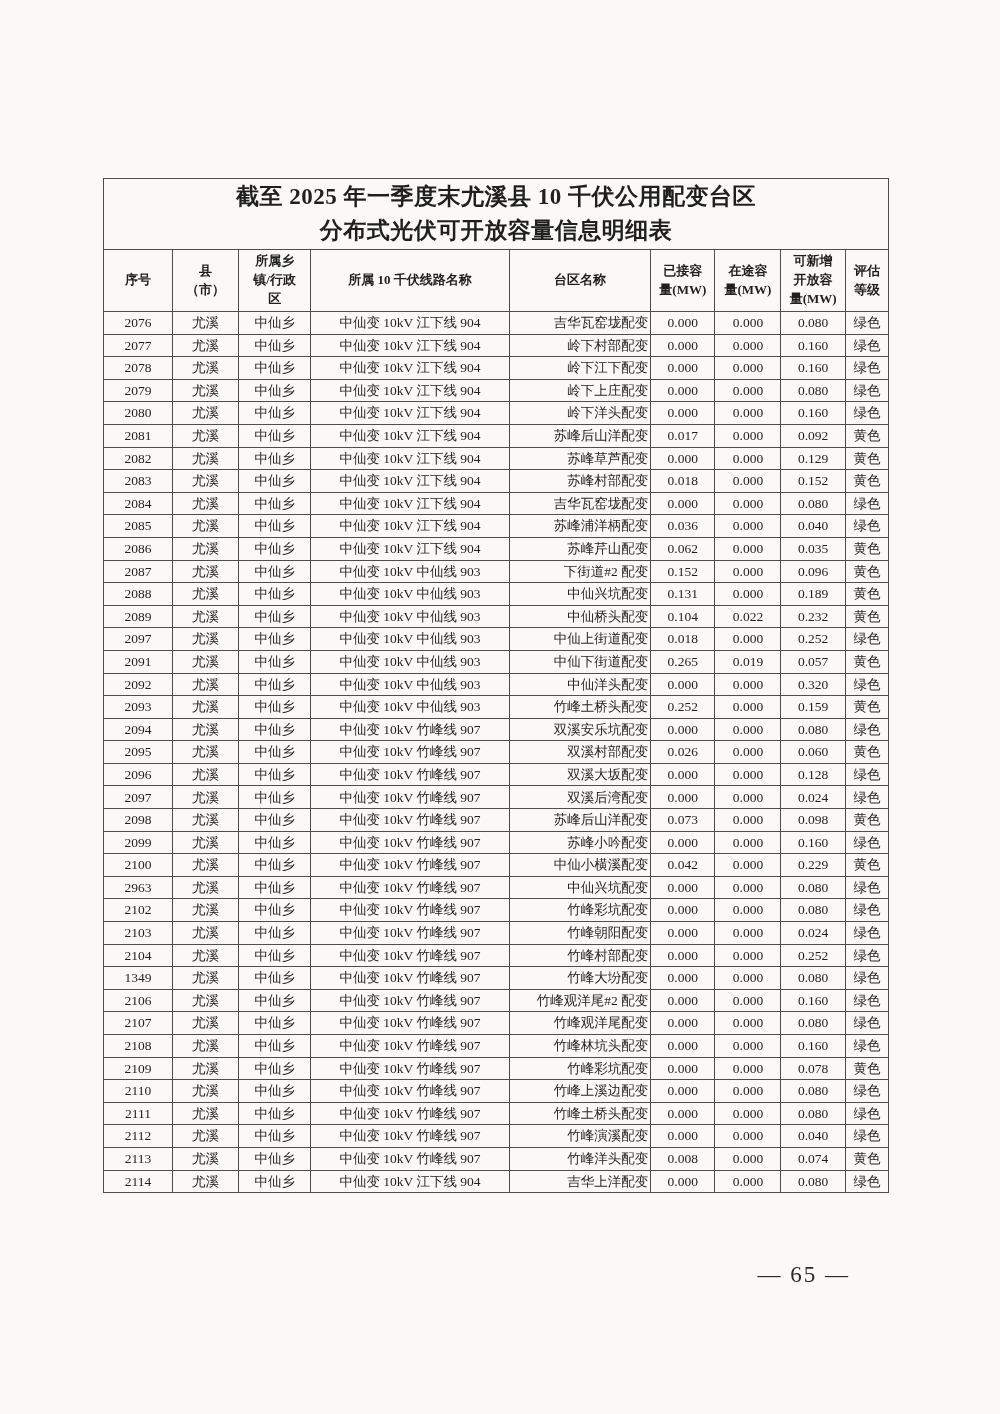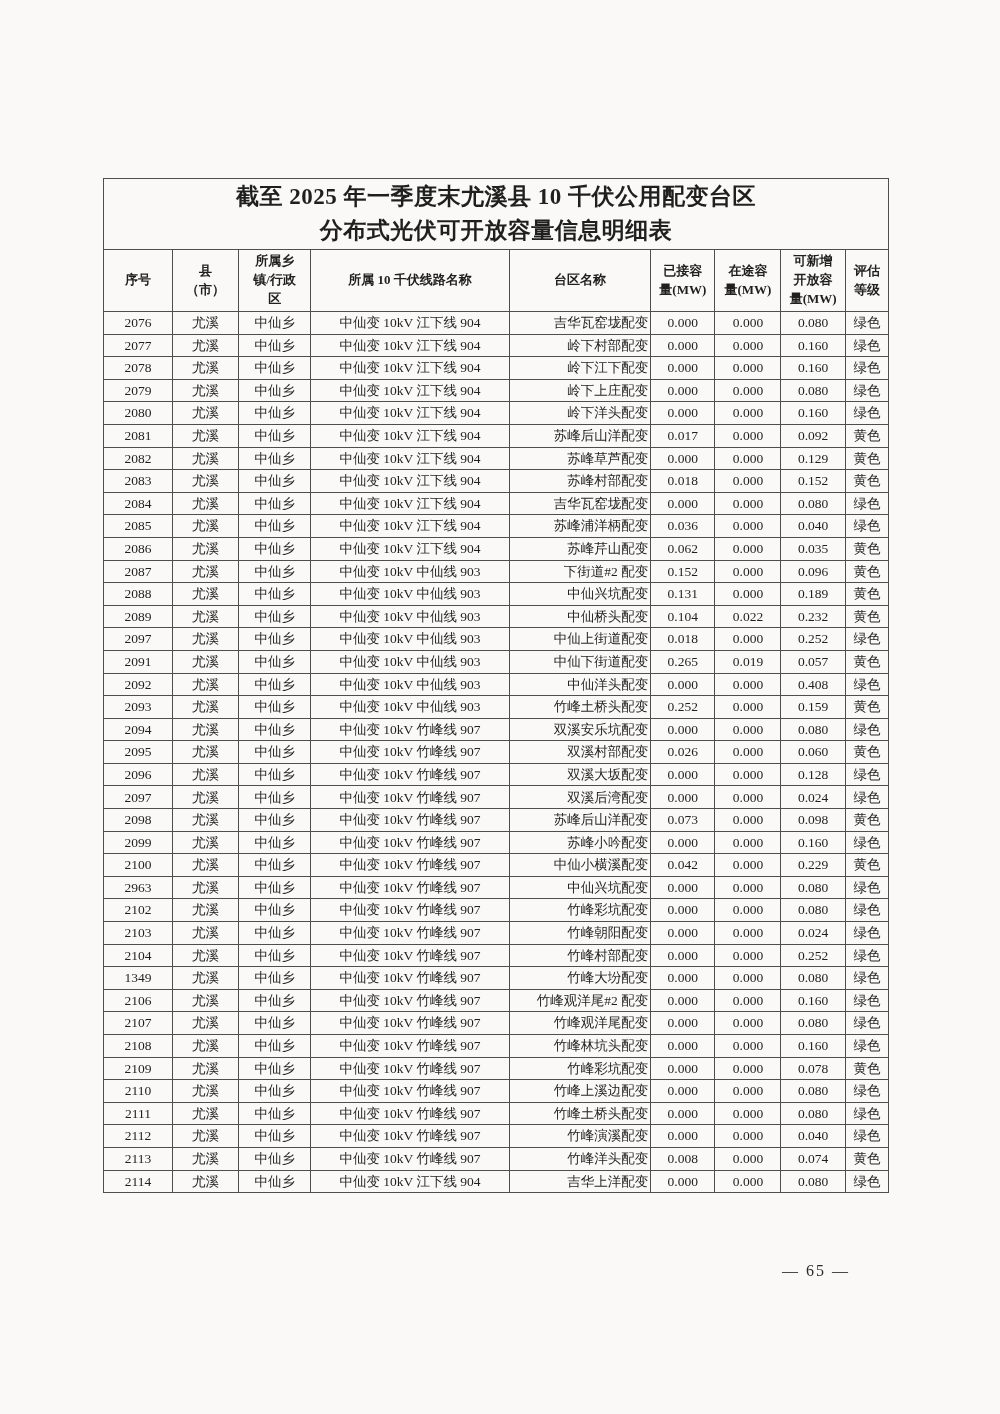--- a/index.html
+++ b/index.html
@@ -64,21 +64,21 @@
   col.c-line   { width: 25.3%; }
   col.c-area   { width: 18.0%; }
   col.c-conn   { width: 8.2%; }
   col.c-way    { width: 8.4%; }
   col.c-open   { width: 8.2%; }
   col.c-grade  { width: 5.5%; }
   .page-number {
     position: absolute;
     top: 1262px;
     right: 150px;
-    font-size: 16px;
+    font-size: 23px;
     color: #2a2a2a;
     letter-spacing: 2px;
   }
 </style>
 </head>
 <body>
 
 <div class="sheet">
   <table class="cap-table">
     <colgroup>
@@ -297,21 +297,21 @@
           <td>黄色</td>
         </tr>
         <tr>
           <td>2092</td>
           <td>尤溪</td>
           <td>中仙乡</td>
           <td>中仙变 10kV 中仙线 903</td>
           <td class="left">中仙洋头配变</td>
           <td>0.000</td>
           <td>0.000</td>
-          <td>0.408</td>
+          <td>0.320</td>
           <td>绿色</td>
         </tr>
         <tr>
           <td>2093</td>
           <td>尤溪</td>
           <td>中仙乡</td>
           <td>中仙变 10kV 中仙线 903</td>
           <td class="left">竹峰土桥头配变</td>
           <td>0.252</td>
           <td>0.000</td>

